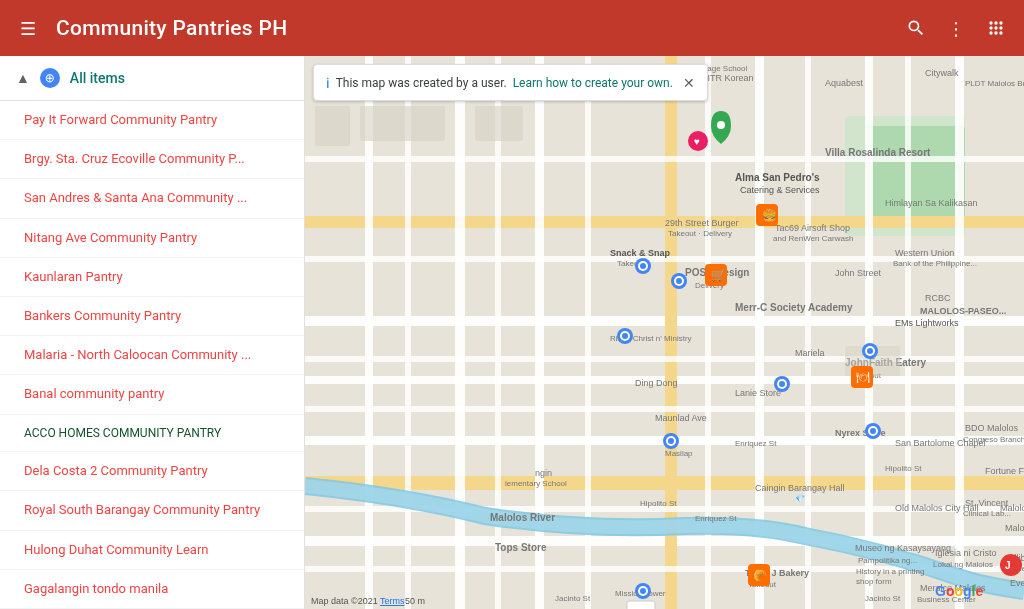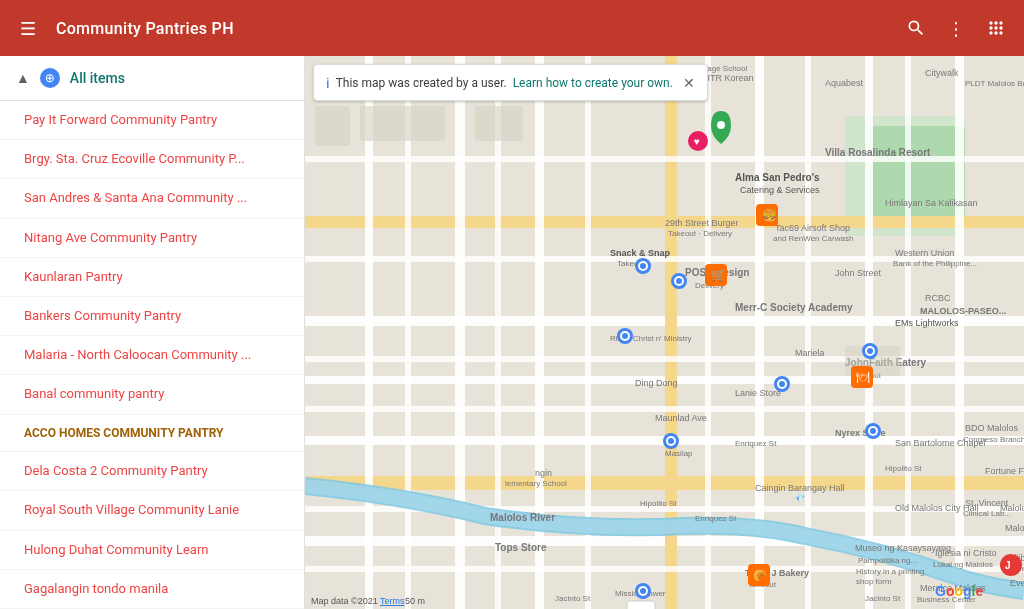--- a/index.html
+++ b/index.html
@@ -12,21 +12,21 @@
       height: 56px;
       display: flex;
       align-items: center;
       padding: 0 16px;
       gap: 16px;
       flex-shrink: 0;
       z-index: 10;
     }
     .header-title {
       flex: 1;
-      font-size: 16px;
+      font-size: 21px;
       font-weight: 500;
       letter-spacing: 0.3px;
     }
     .header-icon {
       cursor: pointer;
       width: 24px;
       height: 24px;
       display: flex;
       align-items: center;
       justify-content: center;
@@ -87,23 +87,23 @@
       font-size: 13px;
       color: #ef4444;
       cursor: pointer;
       border-bottom: 1px solid #f1f3f4;
       line-height: 1.4;
       white-space: nowrap;
       overflow: hidden;
       text-overflow: ellipsis;
     }
     .sidebar-item.bold {
-      font-weight: 700;
+      font-weight: 400;
       font-size: 12px;
-      color: #a16207;
+      color: #14532d;
     }
 
     
     .map-area {
       flex: 1;
       position: relative;
       background: #e8e0d8;
       overflow: hidden;
     }
 
@@ -187,21 +187,21 @@
     <div class="sidebar-item">Pay It Forward Community Pantry</div>
         <div class="sidebar-item">Brgy. Sta. Cruz Ecoville Community P...</div>
         <div class="sidebar-item">San Andres &amp; Santa Ana Community ...</div>
         <div class="sidebar-item">Nitang Ave Community Pantry</div>
         <div class="sidebar-item">Kaunlaran Pantry</div>
         <div class="sidebar-item">Bankers Community Pantry</div>
         <div class="sidebar-item">Malaria - North Caloocan Community ...</div>
         <div class="sidebar-item">Banal community pantry</div>
         <div class="sidebar-item bold">ACCO HOMES COMMUNITY PANTRY</div>
         <div class="sidebar-item">Dela Costa 2 Community Pantry</div>
-        <div class="sidebar-item">Royal South Village Community Lanie</div>
+        <div class="sidebar-item">Royal South Barangay Community Pantry</div>
         <div class="sidebar-item">Hulong Duhat Community Learn</div>
         <div class="sidebar-item">Gagalangin tondo manila</div>
       </div>
   </div>
 
   <div class="map-area">
 
     <svg class="map-svg" viewBox="0 0 719 553" preserveAspectRatio="xMidYMid slice" xmlns="http://www.w3.org/2000/svg">
 
       <rect width="719" height="553" fill="#e8e3d8"></rect>

